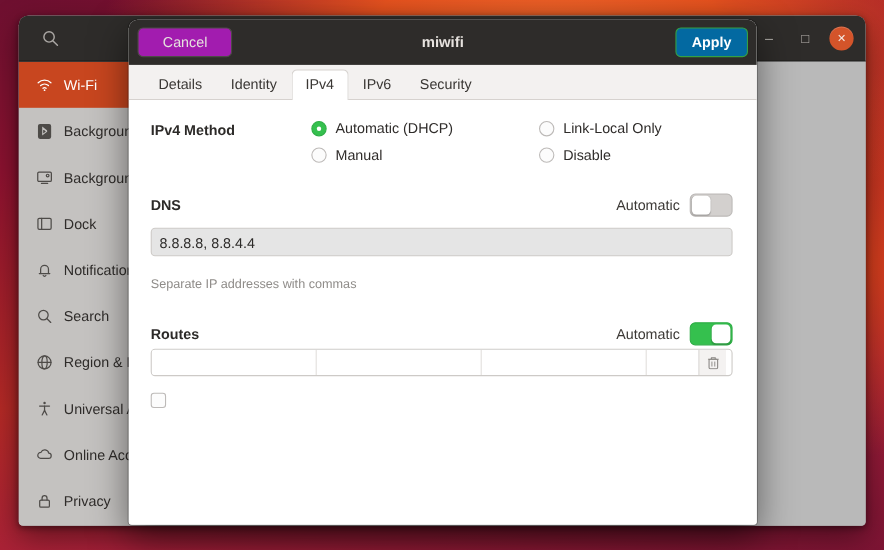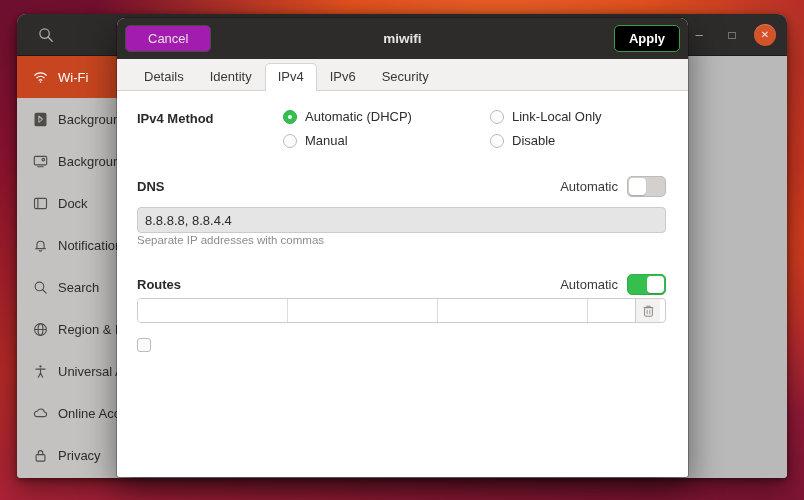--- a/index.html
+++ b/index.html
@@ -179,21 +179,21 @@
   #dlg-title {
     position: absolute; left: 0; right: 0;
     text-align: center;
     color: #e7e3df;
     font-size: 13.5px;
     font-weight: bold;
     pointer-events: none;
   }
   #dlg-apply {
     margin-left: auto;
-    background: #000000;
+    background: #0369a1;
     border: 1px solid #35a044;
     border-radius: 5px;
     color: #ffffff;
     font-size: 13px;
     font-weight: bold;
     padding: 5px 14px;
     font-family: inherit;
     cursor: default;
   }
 
@@ -301,21 +301,21 @@
     border-radius: 4px;
     background: #e5e5e5;
     font-family: inherit;
     font-size: 13px;
     color: #2d2b29;
     padding: 0 7px;
   }
   .hint {
     font-size: 11.5px;
     color: #8f8c89;
-    margin-top: 1px;
+    margin-top: 20px;
   }
 
   #routes-head {
     display: grid;
     grid-template-columns: 150px 150px 150px 72px;
     margin-top: 12px;
     font-size: 11.5px;
     color: #8f8c89;
   }
   #routes-head span { text-align: center; }

